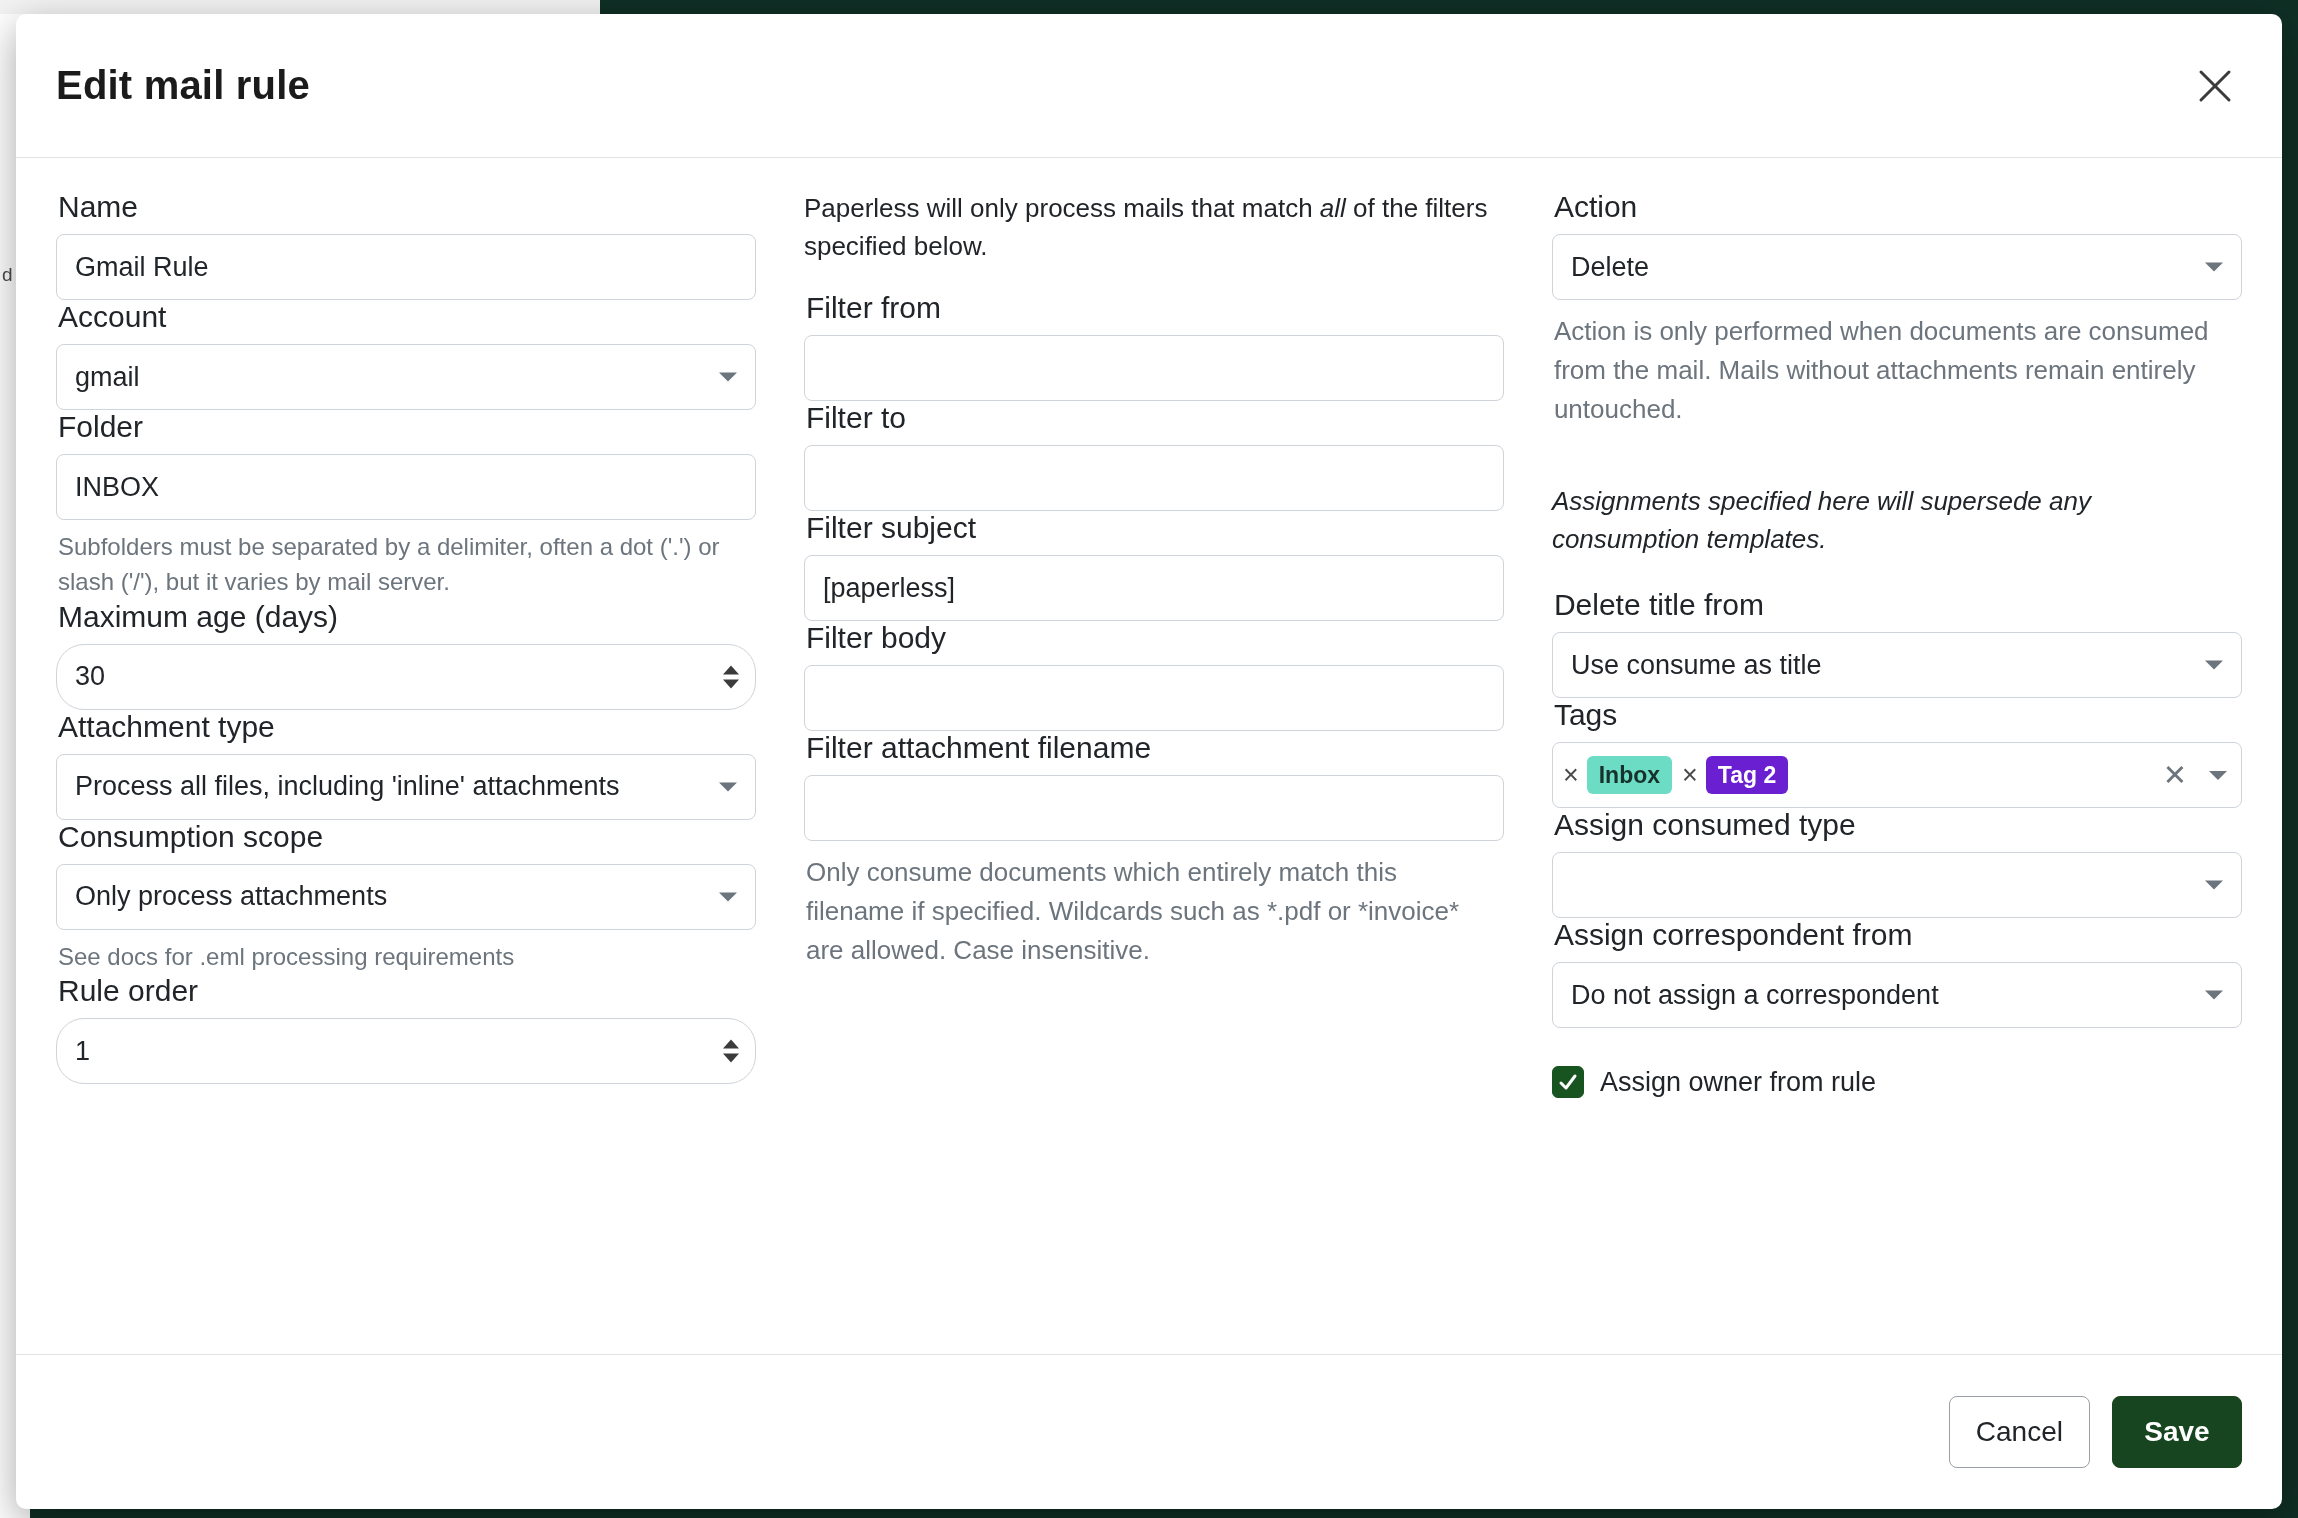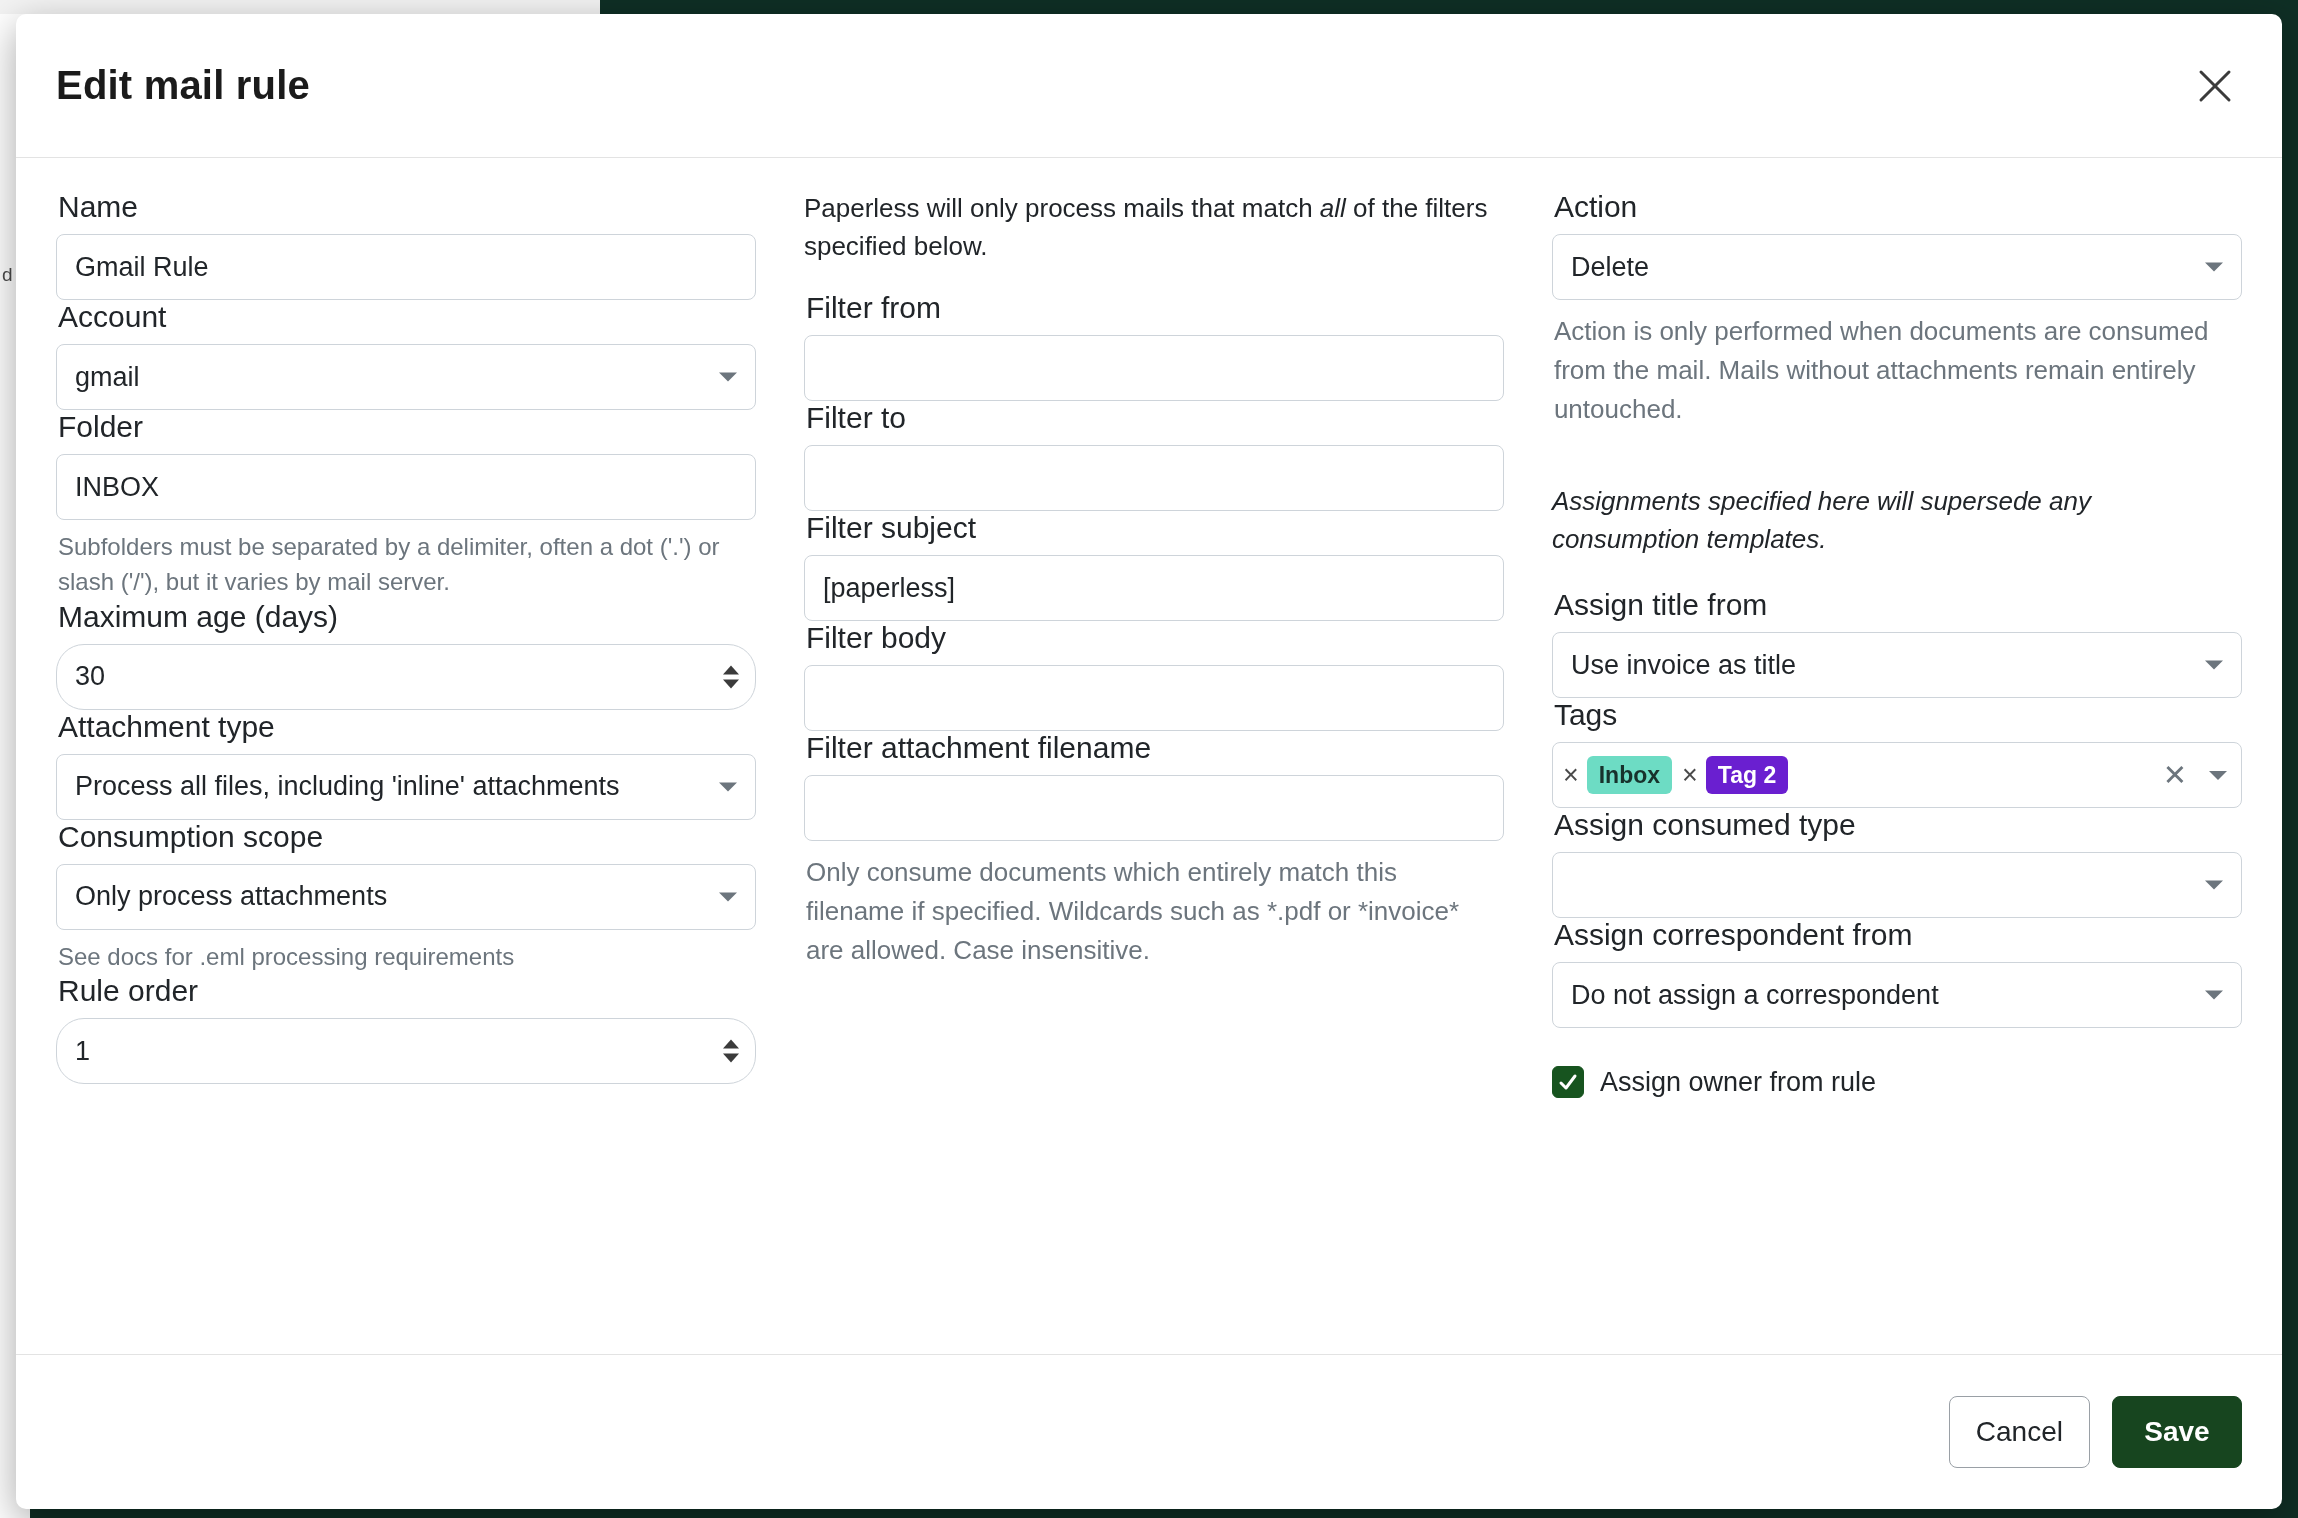--- a/index.html
+++ b/index.html
@@ -308,23 +308,23 @@
 
       <label class="field-label">Action</label>
       <div class="control select">
         <span>Delete</span>
         <span class="caret"></span>
       </div>
       <div class="muted-block">Action is only performed when documents are consumed from the mail. Mails without attachments remain entirely untouched.</div>
 
       <p class="note-italic">Assignments specified here will supersede any consumption templates.</p>
 
-      <label class="field-label">Assign title from</label>
-      <div class="control select">
-        <span>Use invoice as title</span>
+      <label class="field-label">Delete title from</label>
+      <div class="control select">
+        <span>Use consume as title</span>
         <span class="caret"></span>
       </div>
 
       <label class="field-label gap-top">Tags</label>
       <div class="tags-control">
         <div class="tags-inner" id="tags-inner">
             <span class="tag-item">
               <span class="tag-x">×</span>
               <span class="chip" style="background: rgb(109, 220, 196); color: rgb(23, 50, 44);">Inbox</span>
             </span>

